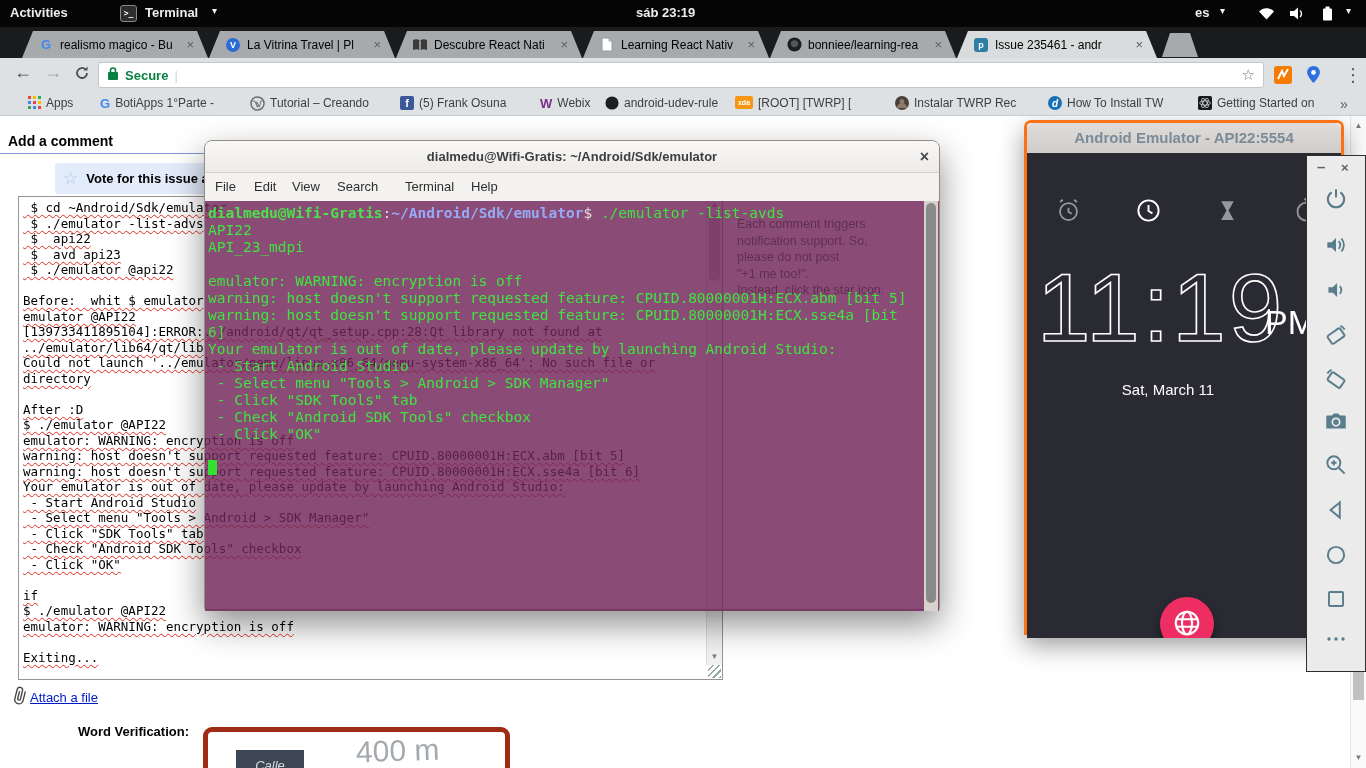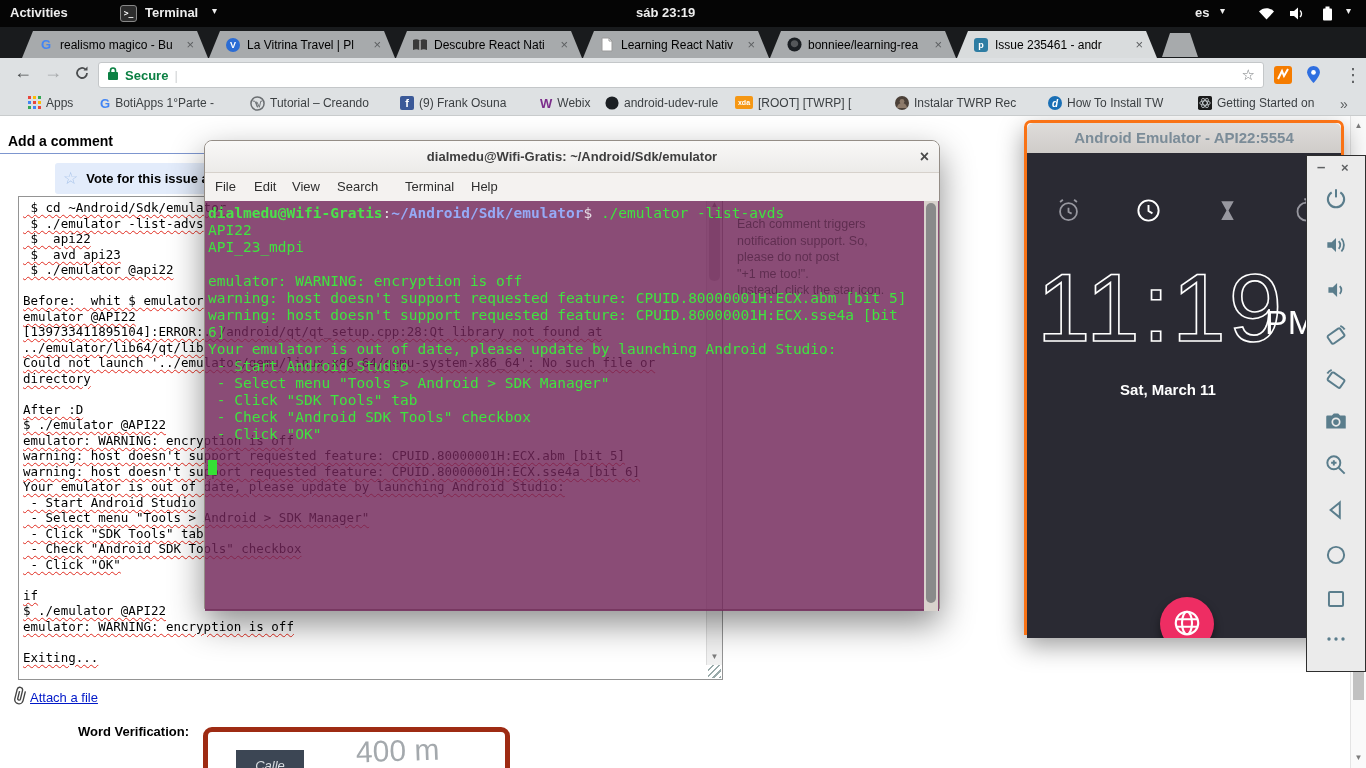--- a/index.html
+++ b/index.html
@@ -74,21 +74,21 @@
   #term-thumb{position:absolute;left:2px;top:2px;width:10px;height:400px;background:#8a8a8a;border-radius:5px}
 
   
   #emu{left:1024px;top:120px;width:320px;height:515px;z-index:20;border:3px solid #f97316;border-radius:7px 7px 0 0;box-shadow:0 10px 26px rgba(0,0,0,.4)}
   #emu-title{position:absolute;left:0;top:0;width:100%;height:30px;background:linear-gradient(#dedcda,#cfccc9);border-radius:6px 6px 0 0;text-align:center;line-height:30px;font-size:15px;font-weight:bold;color:#7b8c98}
   #emu-screen{position:absolute;left:0;top:30px;width:100%;height:485px;background:#2a2a33;overflow:hidden}
   #emu-status{position:absolute;left:0;top:0;width:100%;height:20px;background:#1b1b24;color:#fff}
   #emu-tabs{position:absolute;left:0;top:40px;width:100%;height:40px}
   #emu-time{position:absolute;left:10px;top:100px;font-size:96px;color:transparent;-webkit-text-stroke:1.6px #fff;letter-spacing:3px;font-weight:200}
   #emu-ampm{position:absolute;left:238px;top:150px;font-size:34px;color:#fff;font-weight:300}
-  #emu-date{position:absolute;left:0;top:228px;width:282px;text-align:center;color:#fff;font-size:15px;font-weight:700}
+  #emu-date{position:absolute;left:0;top:228px;width:282px;text-align:center;color:#fff;font-size:15px;font-weight:400}
   #fab{position:absolute;left:133px;top:444px;width:54px;height:54px;border-radius:50%;background:#ee2d63;box-shadow:0 5px 10px rgba(0,0,0,.45);display:flex;align-items:center;justify-content:center}
 
   
   #emupanel{left:1306px;top:155px;width:60px;height:517px;background:#ebebeb;border:1px solid #2e2e2e;z-index:30}
   .pbtn{position:absolute;left:0;width:58px;text-align:center}
   #panel-min{position:absolute;left:10px;top:2px;color:#5f6163;font-size:15px;font-weight:bold}
   #panel-close{position:absolute;left:34px;top:4px;color:#5f6163;font-size:13px;font-weight:bold}
 </style>
 </head>
 <body>
@@ -236,21 +236,21 @@
     <span><svg width="15" height="15" viewBox="0 0 16 16">
           <circle cx="8" cy="8" r="7" fill="none" stroke="#6b6f72" stroke-width="1.6"></circle>
           <path d="M3 5.5h2.2L8 12 6.5 6.5h1L10 12l1.5-6.5H13" stroke="#6b6f72" stroke-width="1" fill="none"></path>
         </svg></span>
     <span>Tutorial – Creando</span>
   </span>
   <span class="bm" style="left:400px">
     <span>
         <span style="width:14px;height:14px;background:#3b5998;border-radius:2px;color:#fff;font-weight:bold;font-size:11px;display:flex;align-items:center;justify-content:center">f</span>
       </span>
-    <span>(9) Frank Osuna</span>
+    <span>(5) Frank Osuna</span>
   </span>
   <span class="bm" style="left:540px">
     <span style="color:#7b2d8b;font-weight:bold;font-size:13px">W</span>
     <span>Webix</span>
   </span>
   <span class="bm" style="left:605px">
     <span><svg width="14" height="14" viewBox="0 0 16 16">
           <circle cx="8" cy="8" r="7.5" fill="#1b1f23"></circle>
         </svg></span>
     <span>android-udev-rule</span>

